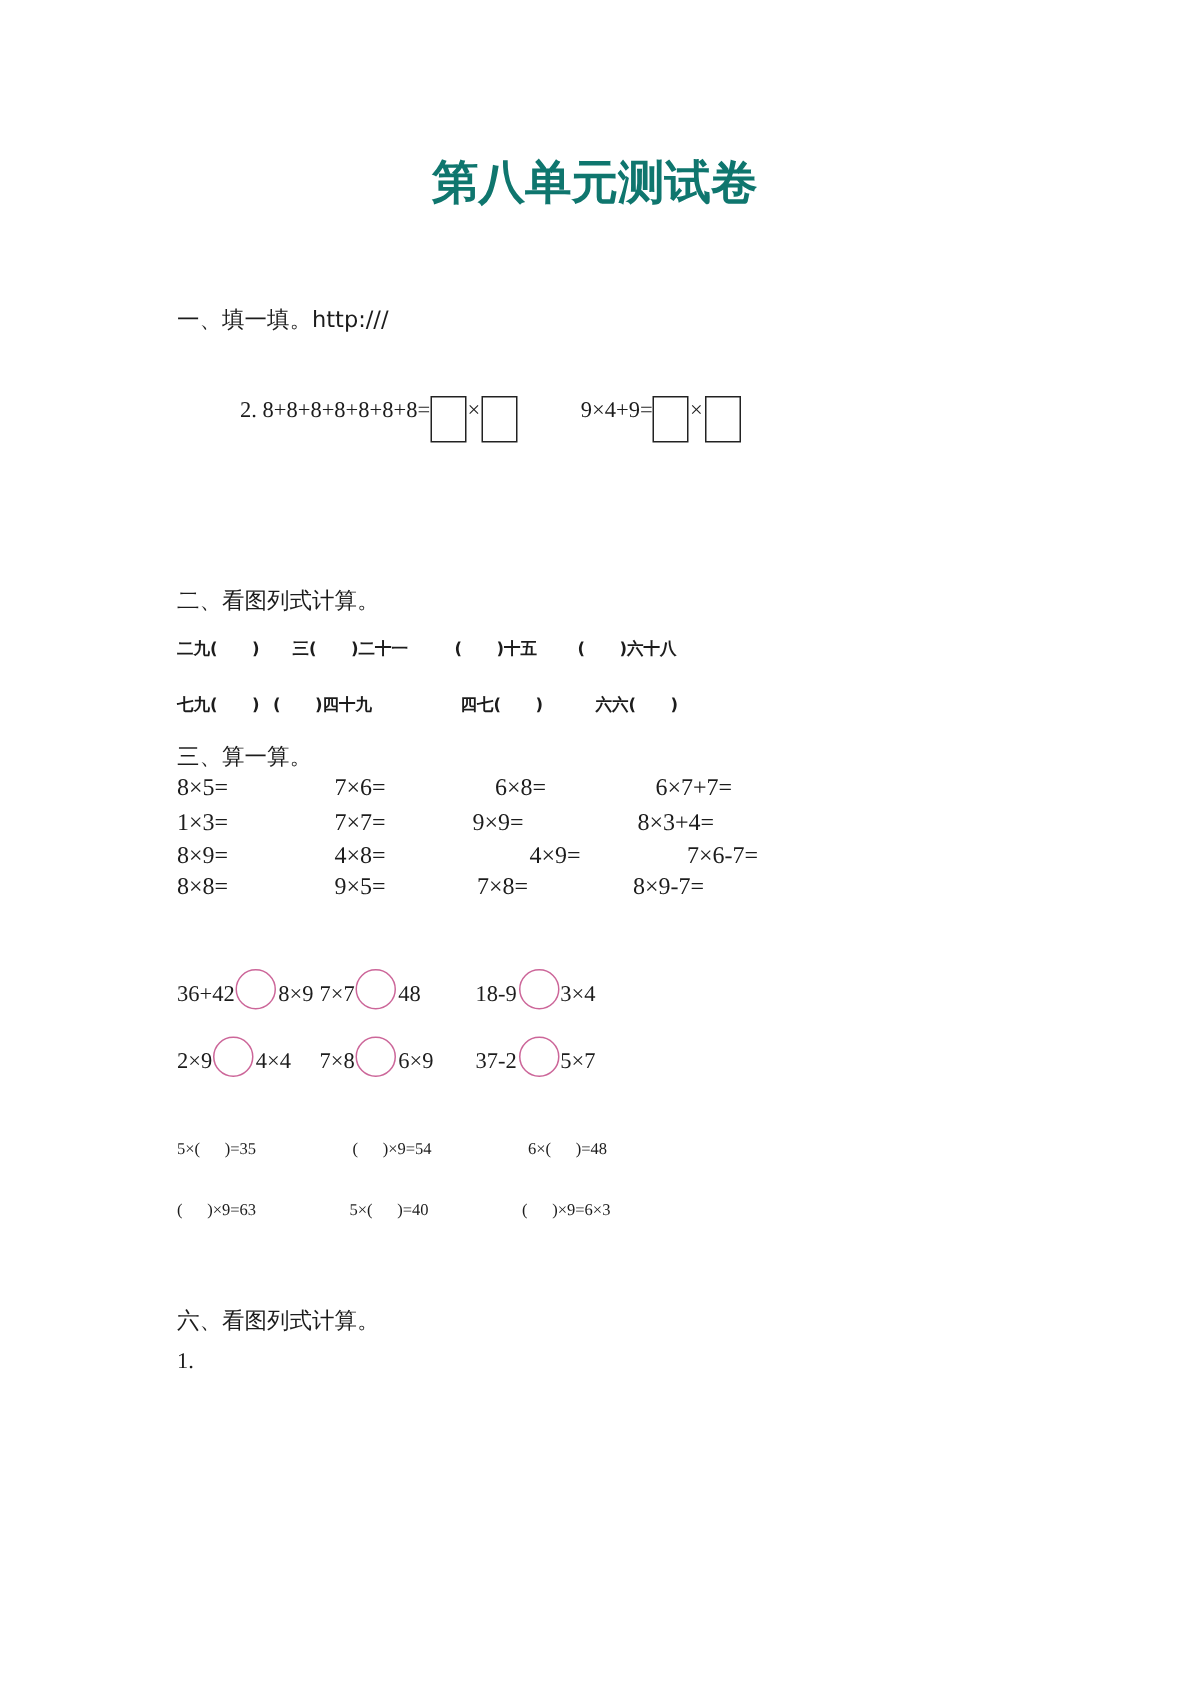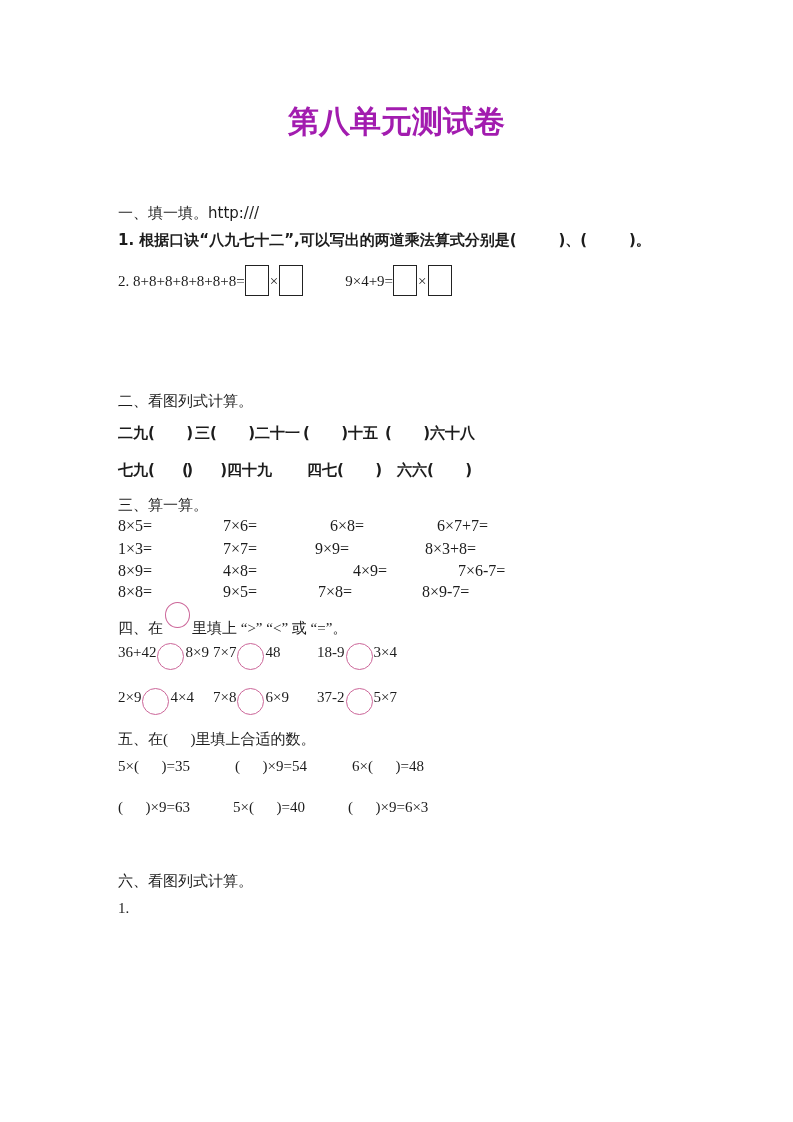--- a/index.html
+++ b/index.html
@@ -4,58 +4,57 @@
 <style>
   html,body { margin:0; padding:0; background:#ffffff; }
   .page {
     position:relative; width:793px; height:1122px; margin:0 auto;
     background:#ffffff; color:#1c1c1c; overflow:hidden;
     font-family:"Liberation Serif", serif;
   }
   .title {
     position:absolute; top:101px; left:0; width:100%; margin:0;
     text-align:center; font-size:31px; font-weight:bold;
-    font-family:"DejaVu Sans", sans-serif; color:#a21caf;
+    font-family:"DejaVu Sans", sans-serif; color:#0f766e;
   }
   .line { position:absolute; left:118px; white-space:pre; font-size:15px; line-height:20px; }
   .serif { font-family:"Liberation Serif", serif; }
   .sans  { font-family:"DejaVu Sans", sans-serif; }
   .hei   { font-family:"DejaVu Sans", sans-serif; font-weight:bold; }
   .pre   { white-space:pre; }
 
-  .flexline { display:flex; align-items:center; }
+  .flexline { display:flex; align-items:flex-start;margin-left:42px; }
   .abox { display:inline-block; width:24px; height:31px; border:1px solid #222; background:#fff; box-sizing:border-box; }
   .q2x  { margin:0 1px; line-height:20px; }
   .spacer { display:inline-block; height:1px; }
 
   .row  { position:absolute; left:118px; height:20px; white-space:pre; }
-  .cell { position:absolute; top:0; white-space:pre; font-size:15px; line-height:20px; }
+  .cell { position:absolute; top:0; white-space:pre; font-size:11px; line-height:20px; }
   .calc .cell { font-size:16px; }
 
   .cmprow { position:absolute; left:118px; height:30px; }
-  .grp { position:absolute; top:0; display:flex; align-items:flex-start; height:30px; }
+  .grp { position:absolute; top:0; display:flex; align-items:flex-end; height:30px; }
   .grp .t { font-size:15px; line-height:19px; white-space:pre; }
   .acircle {
     display:inline-block; width:27px; height:27px; box-sizing:border-box;
     border:1px solid #cc6699; border-radius:50%; background:transparent; margin:0 1px;
   }
   .hdr4 { position:absolute; left:118px; top:601px; height:37px; display:flex; align-items:flex-end; }
   .hdr4 .t { font-size:15px; line-height:20px; white-space:pre; }
   .hdr4 .acircle { width:25px; height:26px; margin:0 2px 10px 2px; }
 </style>
 </head>
 <body>
 
 <div class="page">
 
   <h1 class="title">第八单元测试卷</h1>
 
   <div class="line" style="top:203px"><span class="serif pre">一、填一填。</span><span class="sans pre">http:///</span></div>
 
-  <div class="line hei" style="top:230px">1. 根据口诀“八九七十二”,可以写出的两道乘法算式分别是(        )、(        )。</div>
 
   <div class="line flexline" style="top:264px; height:33px">
     <span class="serif pre">2. 8+8+8+8+8+8+8=</span>
     <span class="abox"></span>
     <span class="serif q2x">×</span>
     <span class="abox"></span>
     <span class="spacer" style="width:42px"></span>
     <span class="serif pre">9×4+9=</span>
     <span class="abox"></span>
     <span class="serif q2x">×</span>
@@ -81,40 +80,35 @@
   <div class="row calc" style="top:516px">
     <span class="cell serif" style="left:0">8×5=</span>
     <span class="cell serif" style="left:105px">7×6=</span>
     <span class="cell serif" style="left:212px">6×8=</span>
     <span class="cell serif" style="left:319px">6×7+7=</span>
   </div>
   <div class="row calc" style="top:539px">
     <span class="cell serif" style="left:0">1×3=</span>
     <span class="cell serif" style="left:105px">7×7=</span>
     <span class="cell serif" style="left:197px">9×9=</span>
-    <span class="cell serif" style="left:307px">8×3+8=</span>
+    <span class="cell serif" style="left:307px">8×3+4=</span>
   </div>
   <div class="row calc" style="top:561px">
     <span class="cell serif" style="left:0">8×9=</span>
     <span class="cell serif" style="left:105px">4×8=</span>
     <span class="cell serif" style="left:235px">4×9=</span>
     <span class="cell serif" style="left:340px">7×6-7=</span>
   </div>
   <div class="row calc" style="top:582px">
     <span class="cell serif" style="left:0">8×8=</span>
     <span class="cell serif" style="left:105px">9×5=</span>
     <span class="cell serif" style="left:200px">7×8=</span>
     <span class="cell serif" style="left:304px">8×9-7=</span>
   </div>
 
-  <div class="hdr4">
-    <span class="t serif">四、在</span>
-    <span class="acircle" style="border-color: rgb(204, 102, 153);"></span>
-    <span class="t serif">里填上 “&gt;” “&lt;” 或 “=”。</span>
-  </div>
   <div class="cmprow" style="top:643px">
     <span class="grp" style="left:0">
       <span class="t serif">36+42</span>
       <span class="acircle" style="border-color: rgb(204, 102, 153);"></span>
       <span class="t serif">8×9</span>
     </span>
     <span class="grp" style="left:95px">
       <span class="t serif">7×7</span>
       <span class="acircle" style="border-color: rgb(204, 102, 153);"></span>
       <span class="t serif">48</span>
@@ -136,21 +130,20 @@
       <span class="acircle" style="border-color: rgb(204, 102, 153);"></span>
       <span class="t serif">6×9</span>
     </span>
     <span class="grp" style="left:199px">
       <span class="t serif">37-2</span>
       <span class="acircle" style="border-color: rgb(204, 102, 153);"></span>
       <span class="t serif">5×7</span>
     </span>
   </div>
 
-  <div class="line serif" style="top:729px">五、在(      )里填上合适的数。</div>
   <div class="row" style="top:756px">
     <span class="cell serif" style="left:0">5×(      )=35</span>
     <span class="cell serif" style="left:117px">(      )×9=54</span>
     <span class="cell serif" style="left:234px">6×(      )=48</span>
   </div>
   <div class="row" style="top:797px">
     <span class="cell serif" style="left:0">(      )×9=63</span>
     <span class="cell serif" style="left:115px">5×(      )=40</span>
     <span class="cell serif" style="left:230px">(      )×9=6×3</span>
   </div>

